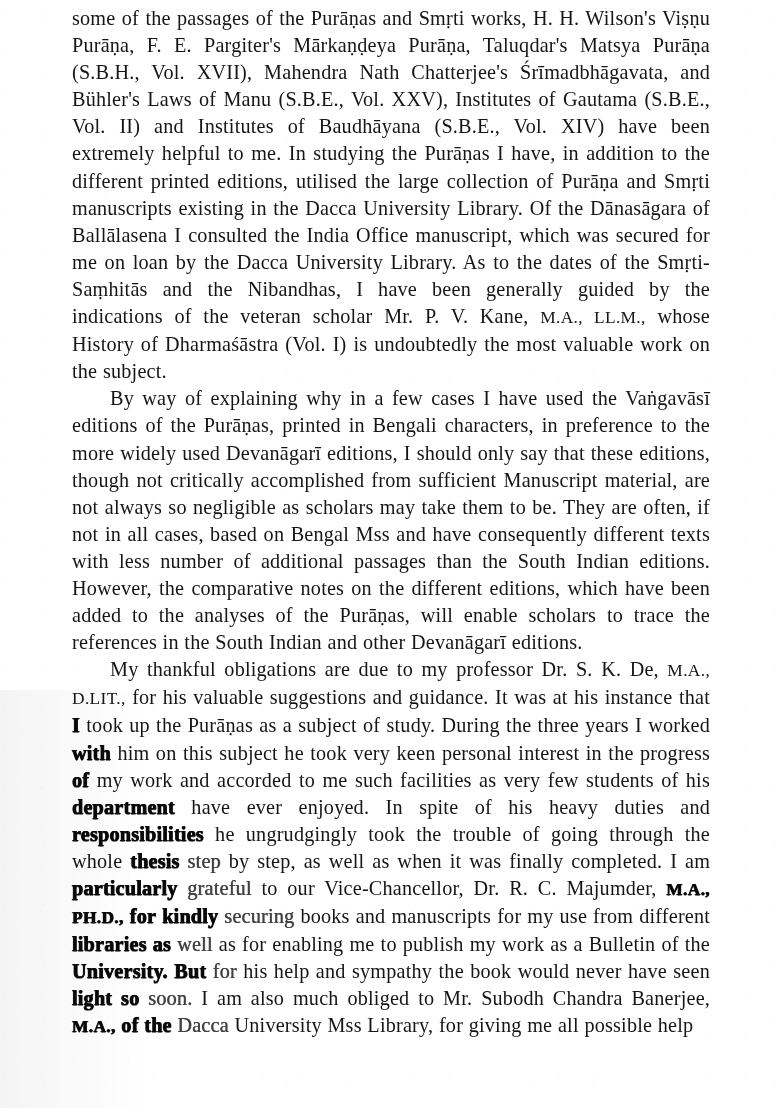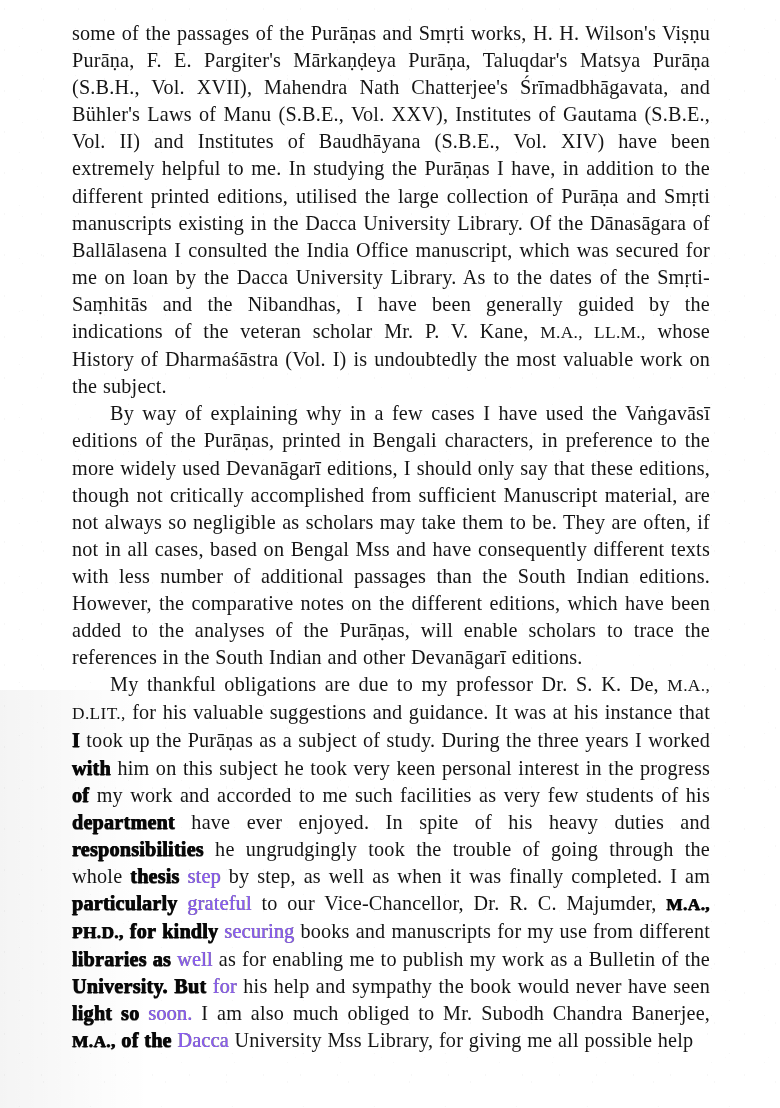--- a/index.html
+++ b/index.html
@@ -14,21 +14,21 @@
     width: 780px;
     height: 1108px;
     background: #ffffff;
     overflow: hidden;
     font-family: "Liberation Serif", "DejaVu Serif", serif;
   }
 
   .text-block {
     position: absolute;
     left: 72px;
-    top: 20px;
+    top: 5px;
     width: 638px;
   }
 
   .para {
     margin: 0;
     padding: 0;
     text-align: justify;
     text-align-last: left;
     font-size: 20.2px;
     line-height: 27.1px;
@@ -59,21 +59,21 @@
     color: #080808;
     text-shadow:
       0.5px 0 0 rgba(10,10,10,0.85),
       -0.5px 0 0 rgba(10,10,10,0.7),
       0 0.5px 0 rgba(10,10,10,0.55),
       0 -0.4px 0 rgba(10,10,10,0.45);
     filter: blur(0.25px);
   }
 
   .smudge-light {
-    color: #8b5cf6;
+    color: #404040;
     text-shadow:
       0.4px 0 0 rgba(25,25,25,0.55),
       -0.3px 0 0 rgba(25,25,25,0.4);
   }
 
   
   .grain {
     position: absolute;
     inset: 0;
     pointer-events: none;

